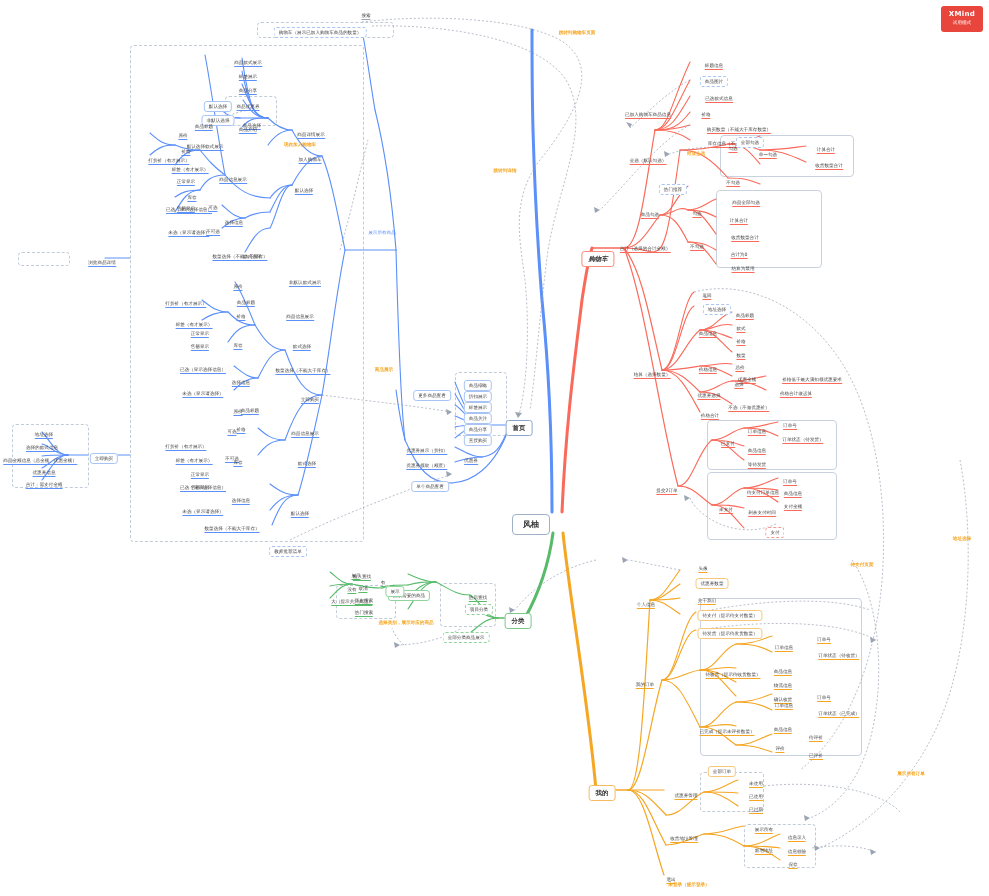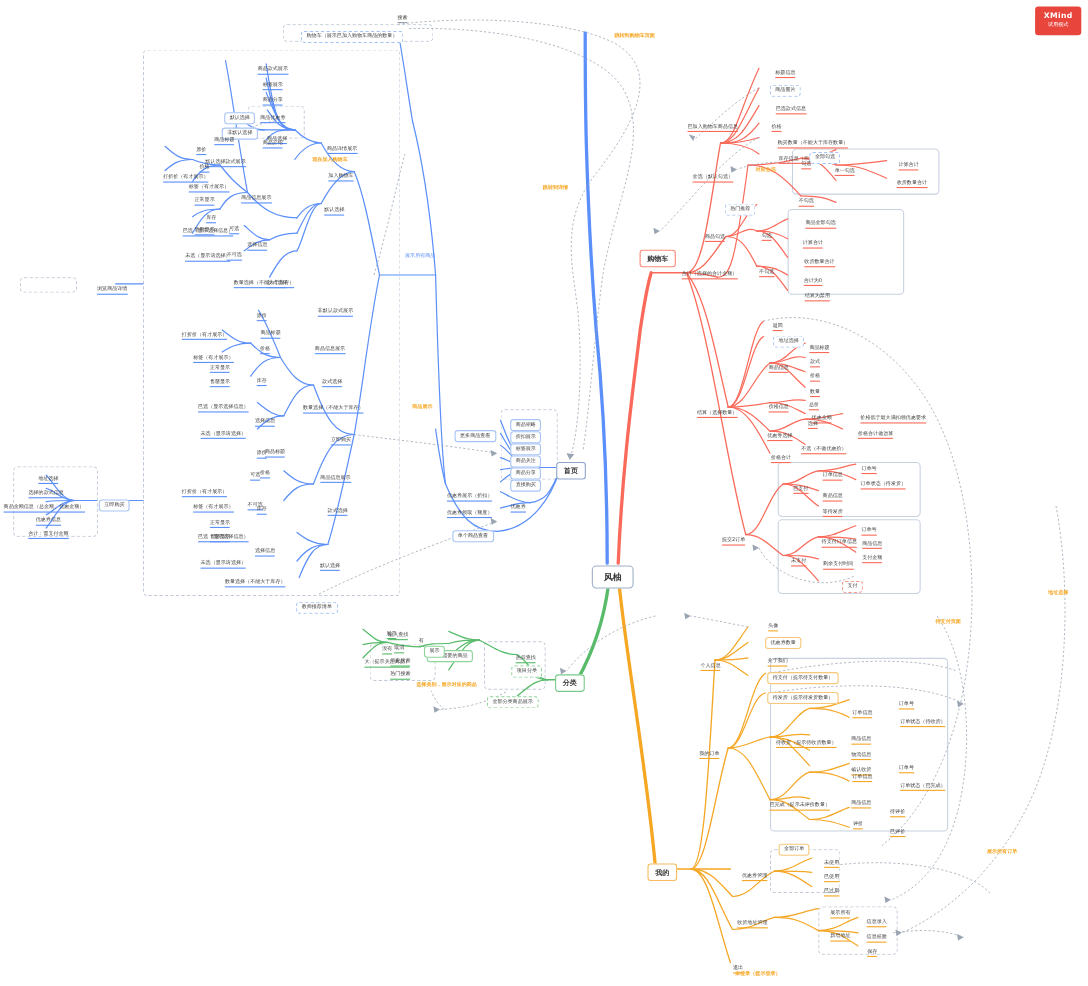--- a/index.html
+++ b/index.html
@@ -312,28 +312,28 @@
       <polygon points="515,610 509,607 510,613"></polygon>
       <polygon points="628,560 622,557 623,563"></polygon>
       <polygon points="600,210 594,207 595,213"></polygon>
       <polygon points="820,848 814,845 815,851"></polygon>
       <polygon points="810,818 804,815 805,821"></polygon>
       <polygon points="876,640 870,637 871,643"></polygon>
       <polygon points="876,852 870,849 871,855"></polygon>
     </g>
   </svg>
 
-  <div class="node" style="left:557px;top:522px;">
+  <div class="node" style="left:531px;top:522px;">
     <span class="root">风柚</span>
   </div>
 
   <div class="node" style="left:519px;top:425px;">
     <span class="main">首页</span>
   </div>
-  <div class="node" style="left:598px;top:232px;">
+  <div class="node" style="left:598px;top:256px;font-style:italic;">
     <span class="main red">购物车</span>
   </div>
   <div class="node" style="left:518px;top:618px;">
     <span class="main green">分类</span>
   </div>
   <div class="node" style="left:602px;top:790px;">
     <span class="main orange">我的</span>
   </div>
 
   <div class="node" style="left:432px;top:392px;">

